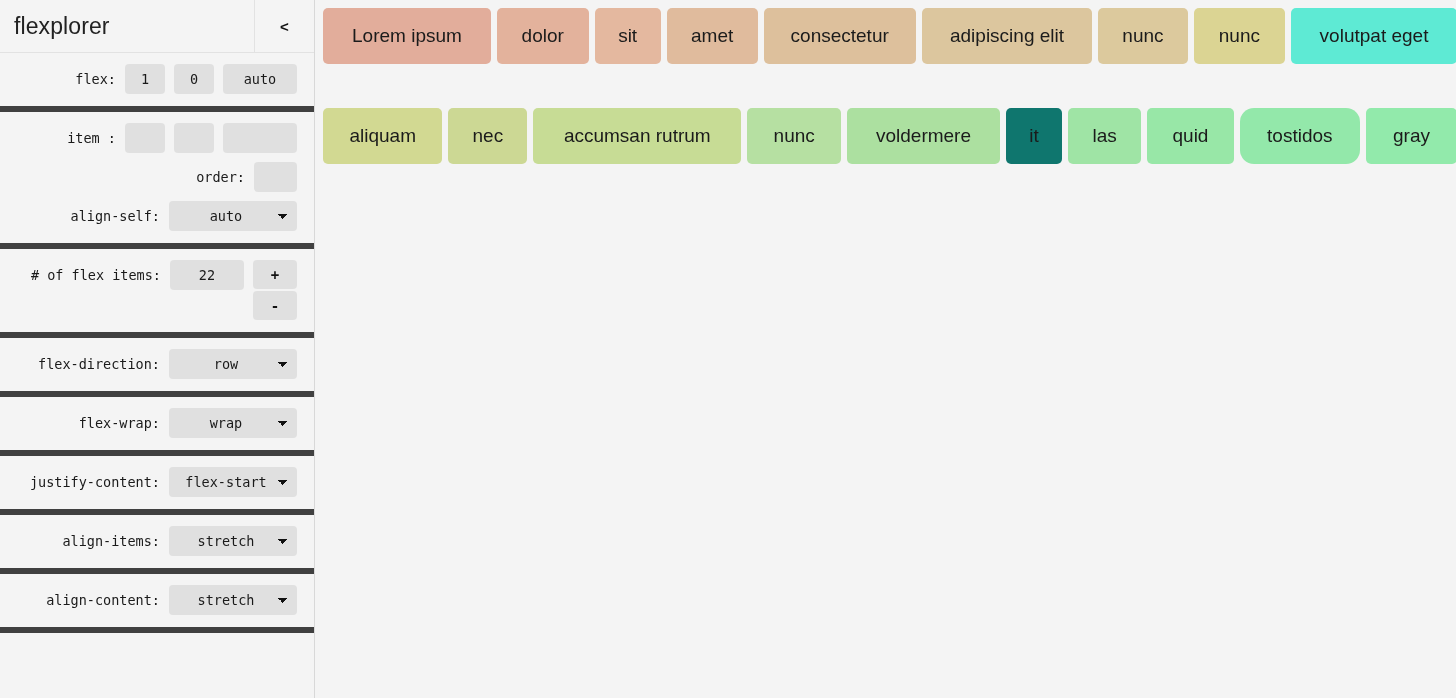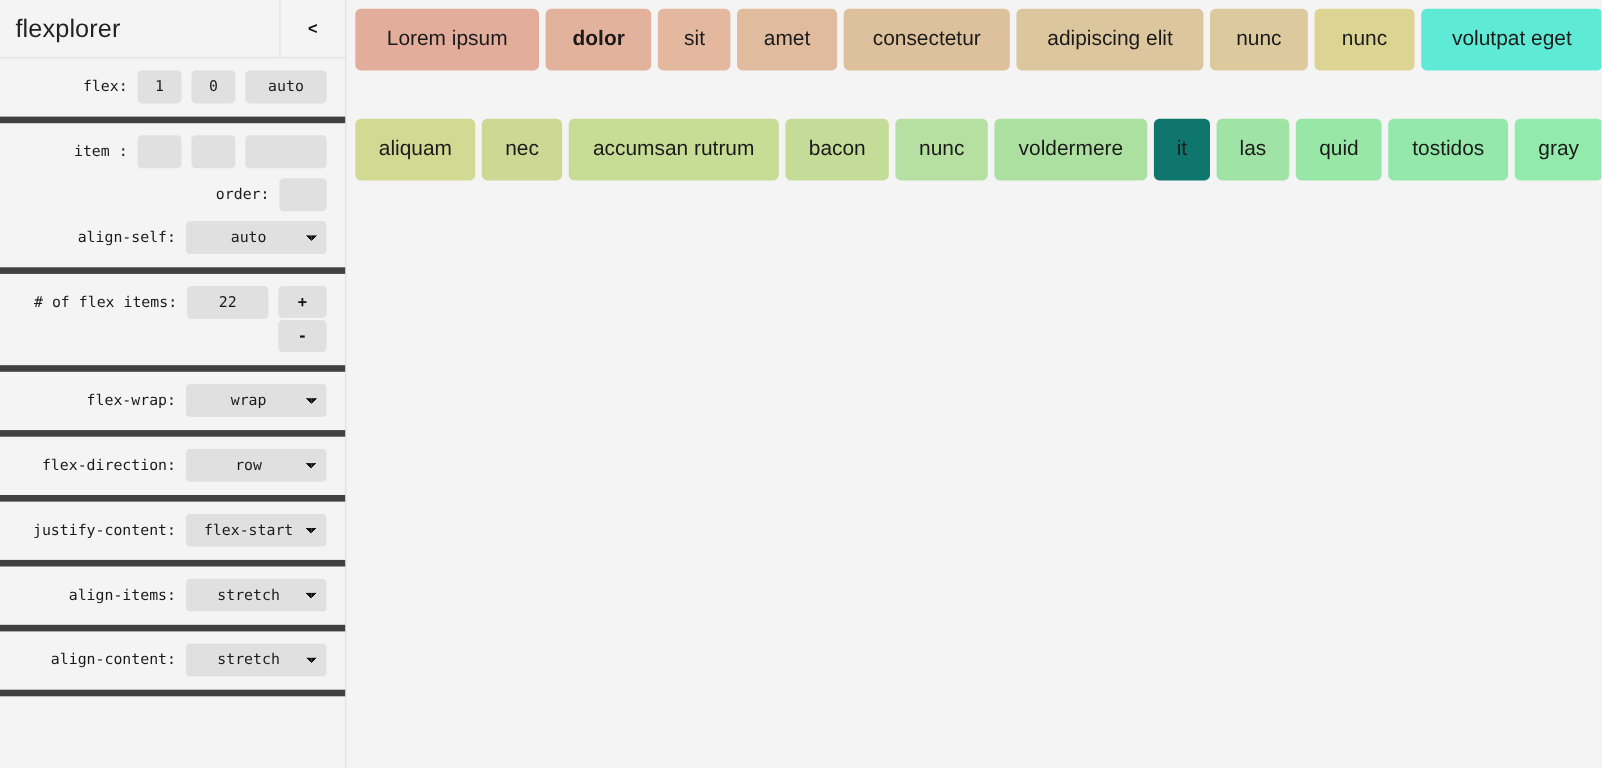--- a/index.html
+++ b/index.html
@@ -176,28 +176,28 @@
             <span class="sb-label"># of flex items:</span>
             <input type="text" class="ctl inp-md" value="22" style="">
             <div class="spinner">
               <button class="spin-btn">+</button>
               <button class="spin-btn">-</button>
             </div>
           </div>
         </div>
         <div class="sb-section">
           <div class="sb-row">
+            <span class="sb-label">flex-direction:</span>
+            <select class="ctl"><option value="row">row</option><option value="row-reverse">row-reverse</option><option value="column">column</option><option value="column-reverse">column-reverse</option></select>
+          </div>
+        </div>
+        <div class="sb-section">
+          <div class="sb-row">
             <span class="sb-label">flex-wrap:</span>
             <select class="ctl"><option value="nowrap">nowrap</option><option value="wrap" selected="">wrap</option><option value="wrap-reverse">wrap-reverse</option></select>
-          </div>
-        </div>
-        <div class="sb-section">
-          <div class="sb-row">
-            <span class="sb-label">flex-direction:</span>
-            <select class="ctl"><option value="row">row</option><option value="row-reverse">row-reverse</option><option value="column">column</option><option value="column-reverse">column-reverse</option></select>
           </div>
         </div>
         <div class="sb-section">
           <div class="sb-row">
             <span class="sb-label">justify-content:</span>
             <select class="ctl"><option value="flex-start">flex-start</option><option value="flex-end">flex-end</option><option value="center">center</option><option value="space-between">space-between</option><option value="space-around">space-around</option><option value="space-evenly">space-evenly</option></select>
           </div>
         </div>
         <div class="sb-section">
           <div class="sb-row">
@@ -212,21 +212,21 @@
           </div>
         </div>
       </div>
   </aside>
 
   <main id="main">
     <div id="flex-container">
         <div class="flex-item" style="background: rgb(226, 173, 155); flex-grow: 1;">
           <span>Lorem ipsum</span>
         </div>
-        <div class="flex-item" style="background: rgb(227, 178, 156); flex-grow: 0.52; font-weight: bold;">
+        <div class="flex-item" style="background: rgb(227, 178, 156); flex-grow: 0.52;">
           <span>dolor</span>
         </div>
         <div class="flex-item" style="background: rgb(228, 184, 159); flex-grow: 0.4;">
           <span>sit</span>
         </div>
         <div class="flex-item" style="background: rgb(224, 187, 157); flex-grow: 0.47;">
           <span>amet</span>
         </div>
         <div class="flex-item" style="background: rgb(221, 192, 156); flex-grow: 0.78;">
           <span>consectetur</span>
@@ -245,39 +245,36 @@
         </div>
         <div class="flex-item" style="background: rgb(210, 217, 146); flex-grow: 0.64;">
           <span>aliquam</span>
         </div>
         <div class="flex-item" style="background: rgb(204, 216, 148); flex-grow: 0.41;">
           <span>nec</span>
         </div>
         <div class="flex-item" style="background: rgb(199, 220, 149); flex-grow: 1.06;">
           <span>accumsan rutrum</span>
         </div>
-        <div class="flex-item" style="background: rgb(195, 220, 151); flex-grow: 0.52;">
-          <span>bacon</span>
-        </div>
         <div class="flex-item" style="background: rgb(182, 224, 162); flex-grow: 0.63;">
           <span>nunc</span>
         </div>
         <div class="flex-item" style="background: rgb(172, 224, 160); flex-grow: 0.88;">
           <span>voldermere</span>
         </div>
         <div class="flex-item" style="background: #0f766e; flex-grow: 0.34;">
           <span>it</span>
         </div>
         <div class="flex-item" style="background: rgb(159, 228, 165); flex-grow: 0.44;">
           <span>las</span>
         </div>
         <div class="flex-item" style="background: rgb(152, 231, 167); flex-grow: 0.52;">
           <span>quid</span>
         </div>
-        <div class="flex-item" style="background: rgb(147, 232, 170); flex-grow: 0.74;">
+        <div class="flex-item" style="background: rgb(147, 232, 170); flex-grow: 0.74; border-radius: 14px;">
           <span>tostidos</span>
         </div>
         <div class="flex-item" style="background: rgb(146, 234, 171); flex-grow: 0.7;">
           <span>gray</span>
         </div>
       </div>
   </main>
 
 </div>
 

